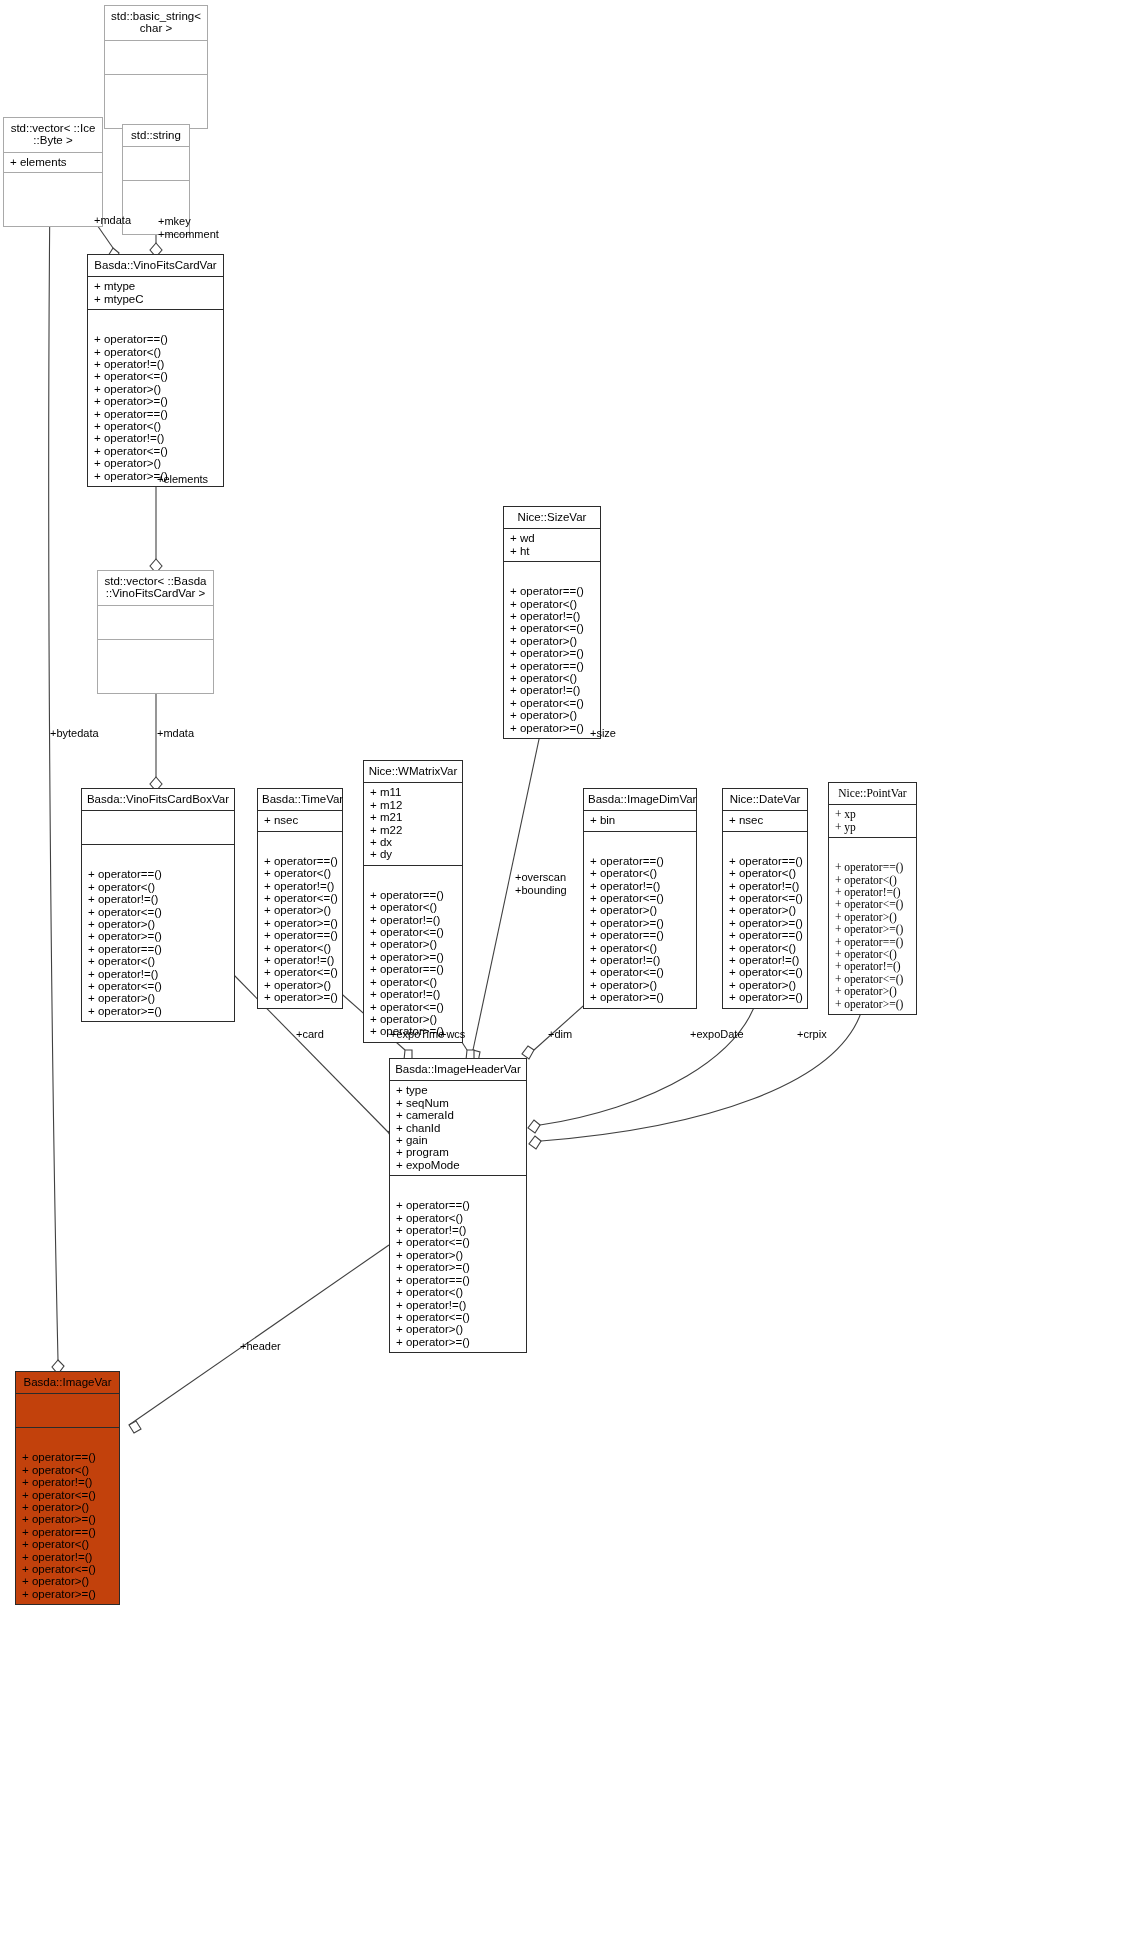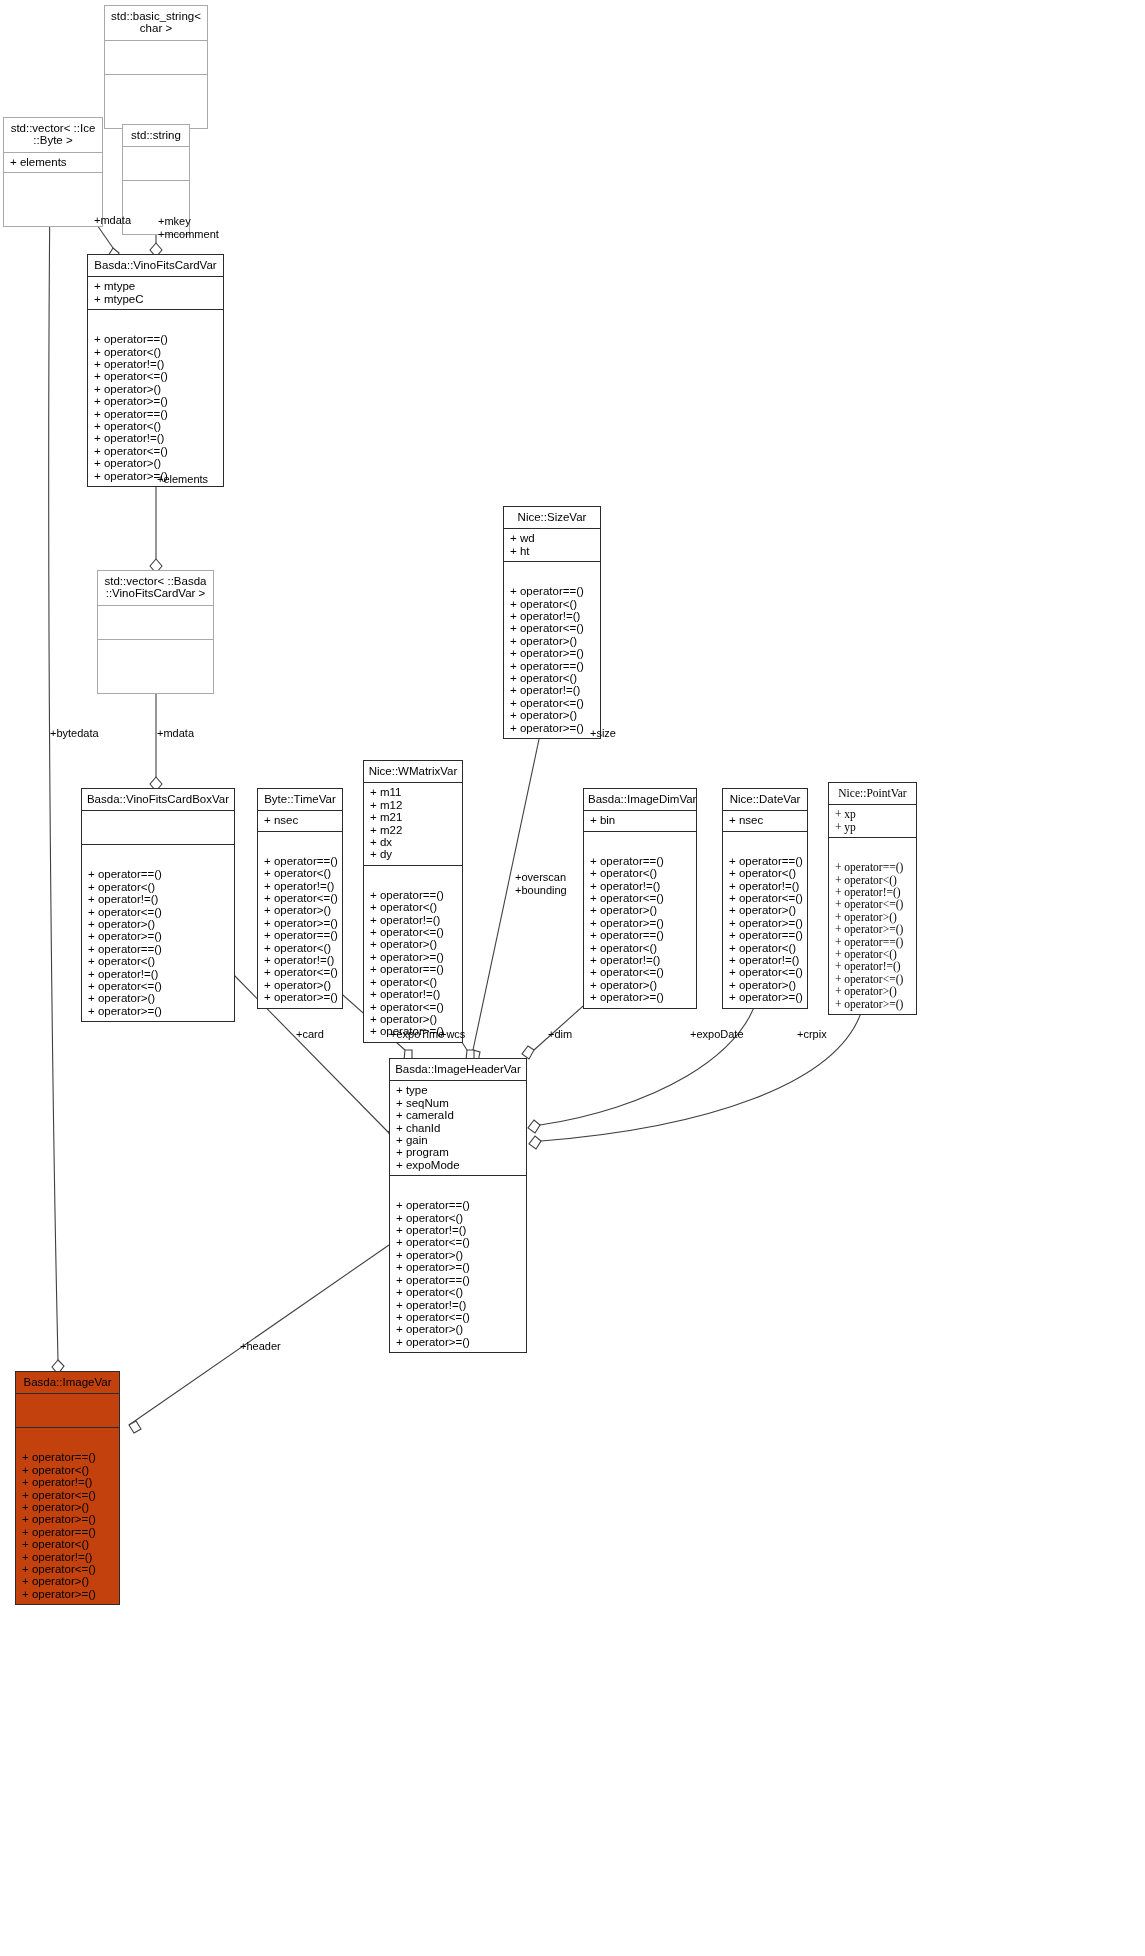--- a/index.html
+++ b/index.html
@@ -225,21 +225,21 @@
           <div class="row">+ operator&gt;=()</div>
           <div class="row">+ operator==()</div>
           <div class="row">+ operator&lt;()</div>
           <div class="row">+ operator!=()</div>
           <div class="row">+ operator&lt;=()</div>
           <div class="row">+ operator&gt;()</div>
           <div class="row">+ operator&gt;=()</div>
         </div>
       </div>
       <div class="node" style="left: 257px; top: 788px; width: 86px;">
-        <div class="title">Byte::TimeVar</div>
+        <div class="title">Basda::TimeVar</div>
         <div class="attrs">
           <div class="row">+ nsec</div>
         </div>
         <div class="ops">
           <div class="row">+ operator==()</div>
           <div class="row">+ operator&lt;()</div>
           <div class="row">+ operator!=()</div>
           <div class="row">+ operator&lt;=()</div>
           <div class="row">+ operator&gt;()</div>
           <div class="row">+ operator&gt;=()</div>

